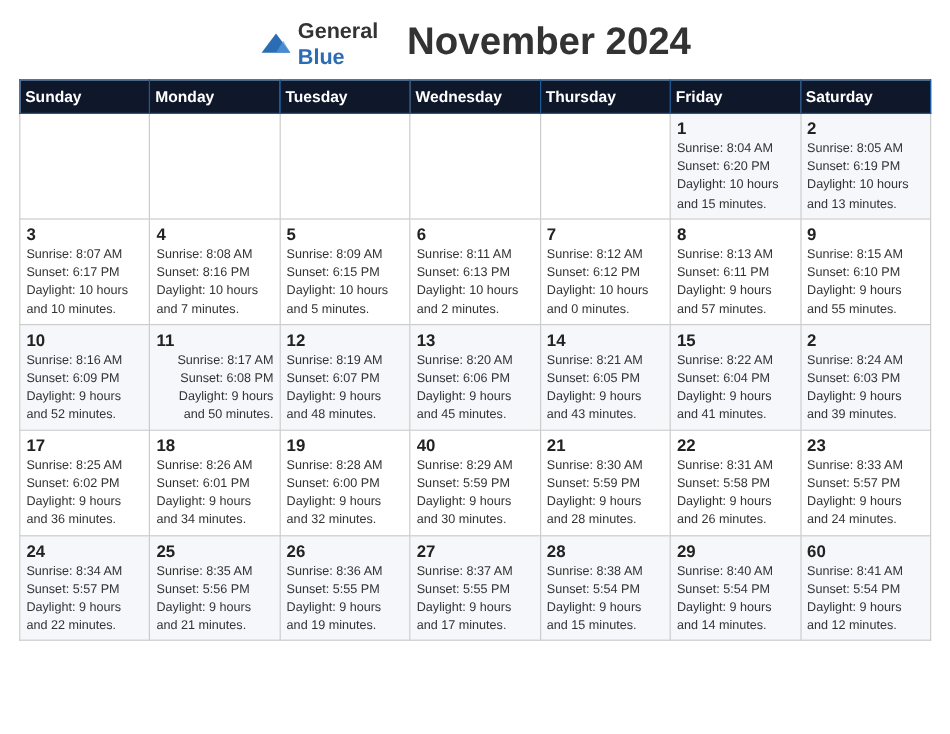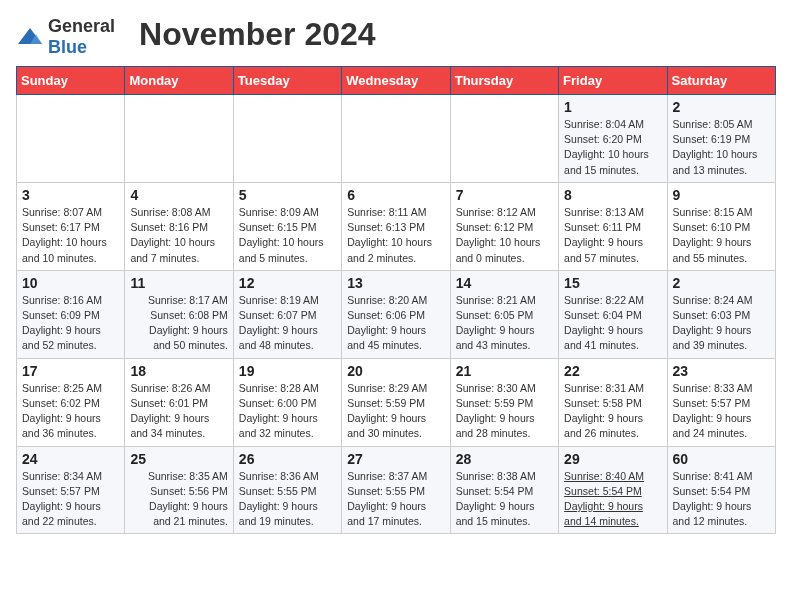--- a/index.html
+++ b/index.html
@@ -5,21 +5,21 @@
     * { box-sizing: border-box; margin: 0; padding: 0; }
     body {
       font-family: Arial, sans-serif;
       background: #fff;
       width: 792px;
       min-height: 612px;
       padding: 16px;
     }
     .header {
       display: flex;
-      justify-content: flex-start;
+      justify-content: center;
       align-items: flex-start;
       margin-bottom: 8px;
     }
     .logo {
       display: flex;
       align-items: center;
       gap: 4px;
     }
     .logo-icon {
       width: 28px;
@@ -37,21 +37,21 @@
     .title-location {
       font-size: 16px;
       color: #555;
     }
     table {
       width: 100%;
       border-collapse: collapse;
       table-layout: fixed;
     }
     thead tr th {
-      background: #ef4444;
+      background: #0f172a;
       color: #fff;
       font-size: 13px;
       font-weight: bold;
       padding: 6px 4px;
       text-align: left;
       border: 1px solid #1a5a9a;
     }
     tbody tr td {
       border: 1px solid #ccc;
       vertical-align: top;
@@ -232,21 +232,21 @@
 Sunset: 6:01 PM
 Daylight: 9 hours and 34 minutes.</div>
         </td>
         <td>
           <span class="day-num">19</span>
           <div class="day-info" style="white-space: pre-line;">Sunrise: 8:28 AM
 Sunset: 6:00 PM
 Daylight: 9 hours and 32 minutes.</div>
         </td>
         <td>
-          <span class="day-num">20</span>
+          <span class="day-num">40</span>
           <div class="day-info" style="white-space: pre-line;">Sunrise: 8:29 AM
 Sunset: 5:59 PM
 Daylight: 9 hours and 30 minutes.</div>
         </td>
         <td>
           <span class="day-num">21</span>
           <div class="day-info" style="white-space: pre-line;">Sunrise: 8:30 AM
 Sunset: 5:59 PM
 Daylight: 9 hours and 28 minutes.</div>
         </td>
@@ -265,21 +265,21 @@
       </tr>
       <tr>
         <td>
           <span class="day-num">24</span>
           <div class="day-info" style="white-space: pre-line;">Sunrise: 8:34 AM
 Sunset: 5:57 PM
 Daylight: 9 hours and 22 minutes.</div>
         </td>
         <td>
           <span class="day-num">25</span>
-          <div class="day-info" style="white-space: pre-line; text-align: right;">Sunrise: 8:35 AM
+          <div class="day-info" style="white-space: pre-line;">Sunrise: 8:35 AM
 Sunset: 5:56 PM
 Daylight: 9 hours and 21 minutes.</div>
         </td>
         <td>
           <span class="day-num">26</span>
           <div class="day-info" style="white-space: pre-line;">Sunrise: 8:36 AM
 Sunset: 5:55 PM
 Daylight: 9 hours and 19 minutes.</div>
         </td>
         <td>
@@ -289,21 +289,21 @@
 Daylight: 9 hours and 17 minutes.</div>
         </td>
         <td>
           <span class="day-num">28</span>
           <div class="day-info" style="white-space: pre-line;">Sunrise: 8:38 AM
 Sunset: 5:54 PM
 Daylight: 9 hours and 15 minutes.</div>
         </td>
         <td>
           <span class="day-num">29</span>
-          <div class="day-info" style="white-space: pre-line; text-decoration: underline;">Sunrise: 8:40 AM
+          <div class="day-info" style="white-space: pre-line;">Sunrise: 8:40 AM
 Sunset: 5:54 PM
 Daylight: 9 hours and 14 minutes.</div>
         </td>
         <td>
           <span class="day-num">60</span>
           <div class="day-info" style="white-space: pre-line;">Sunrise: 8:41 AM
 Sunset: 5:54 PM
 Daylight: 9 hours and 12 minutes.</div>
         </td>
       </tr>

